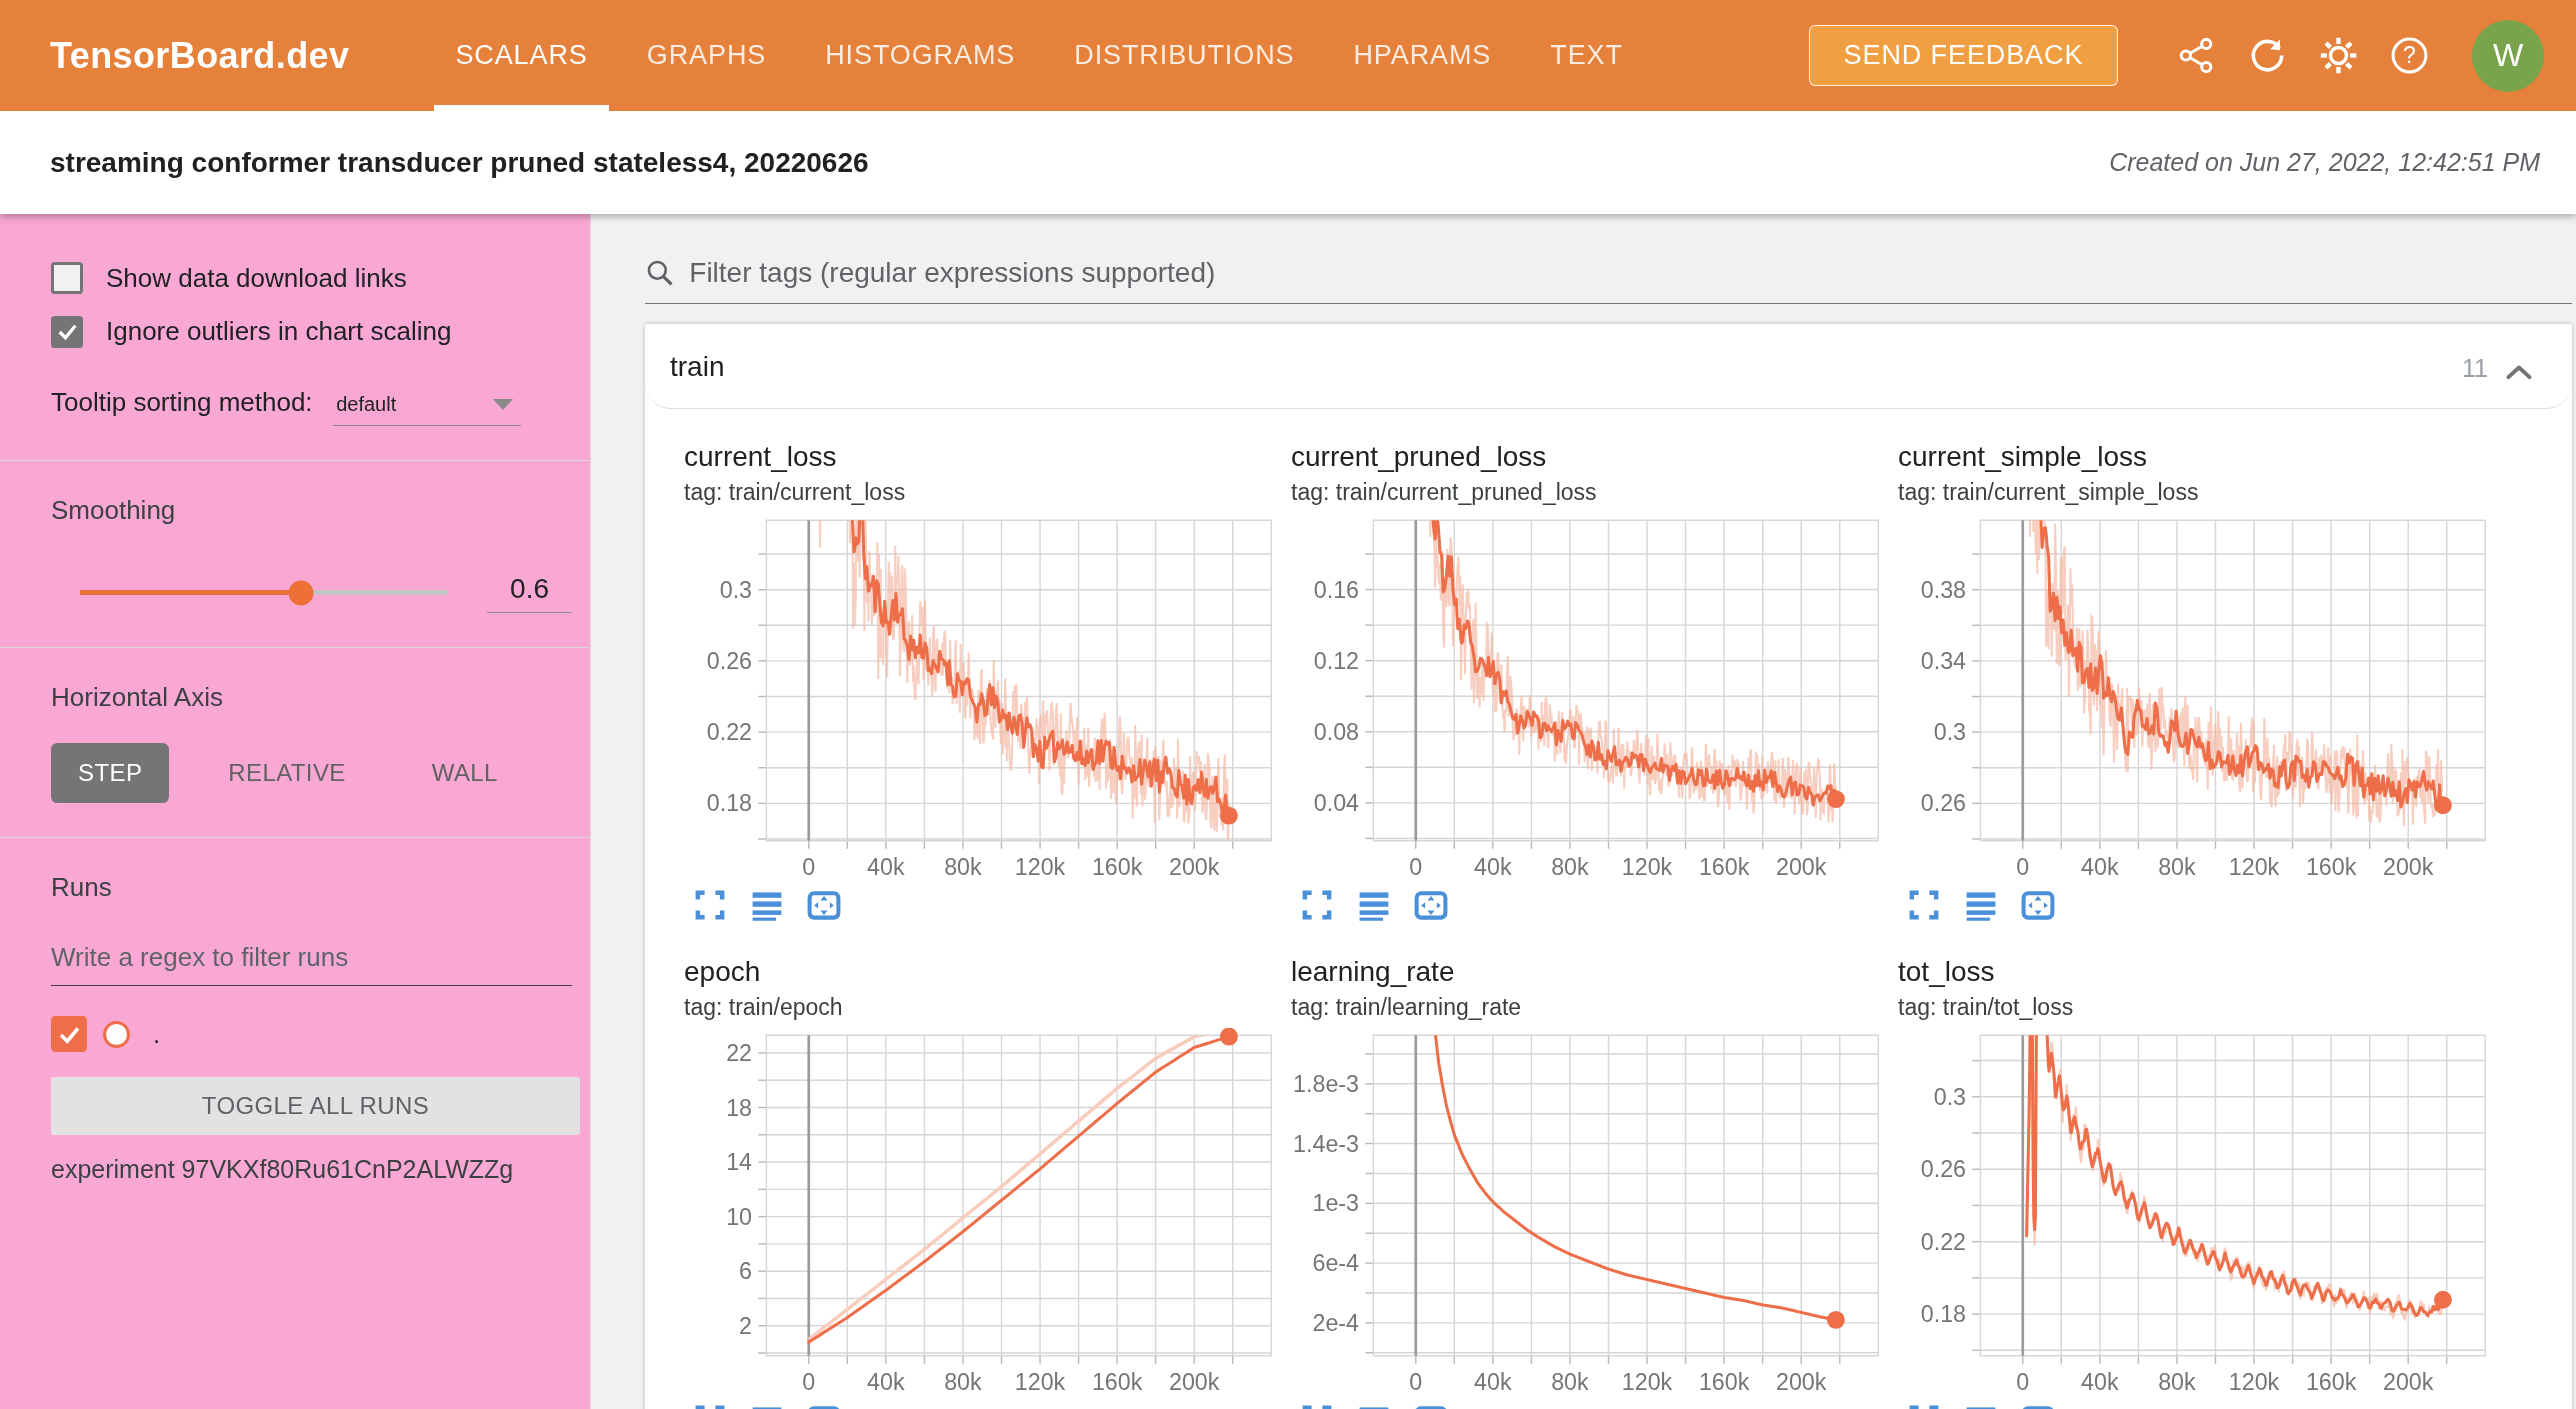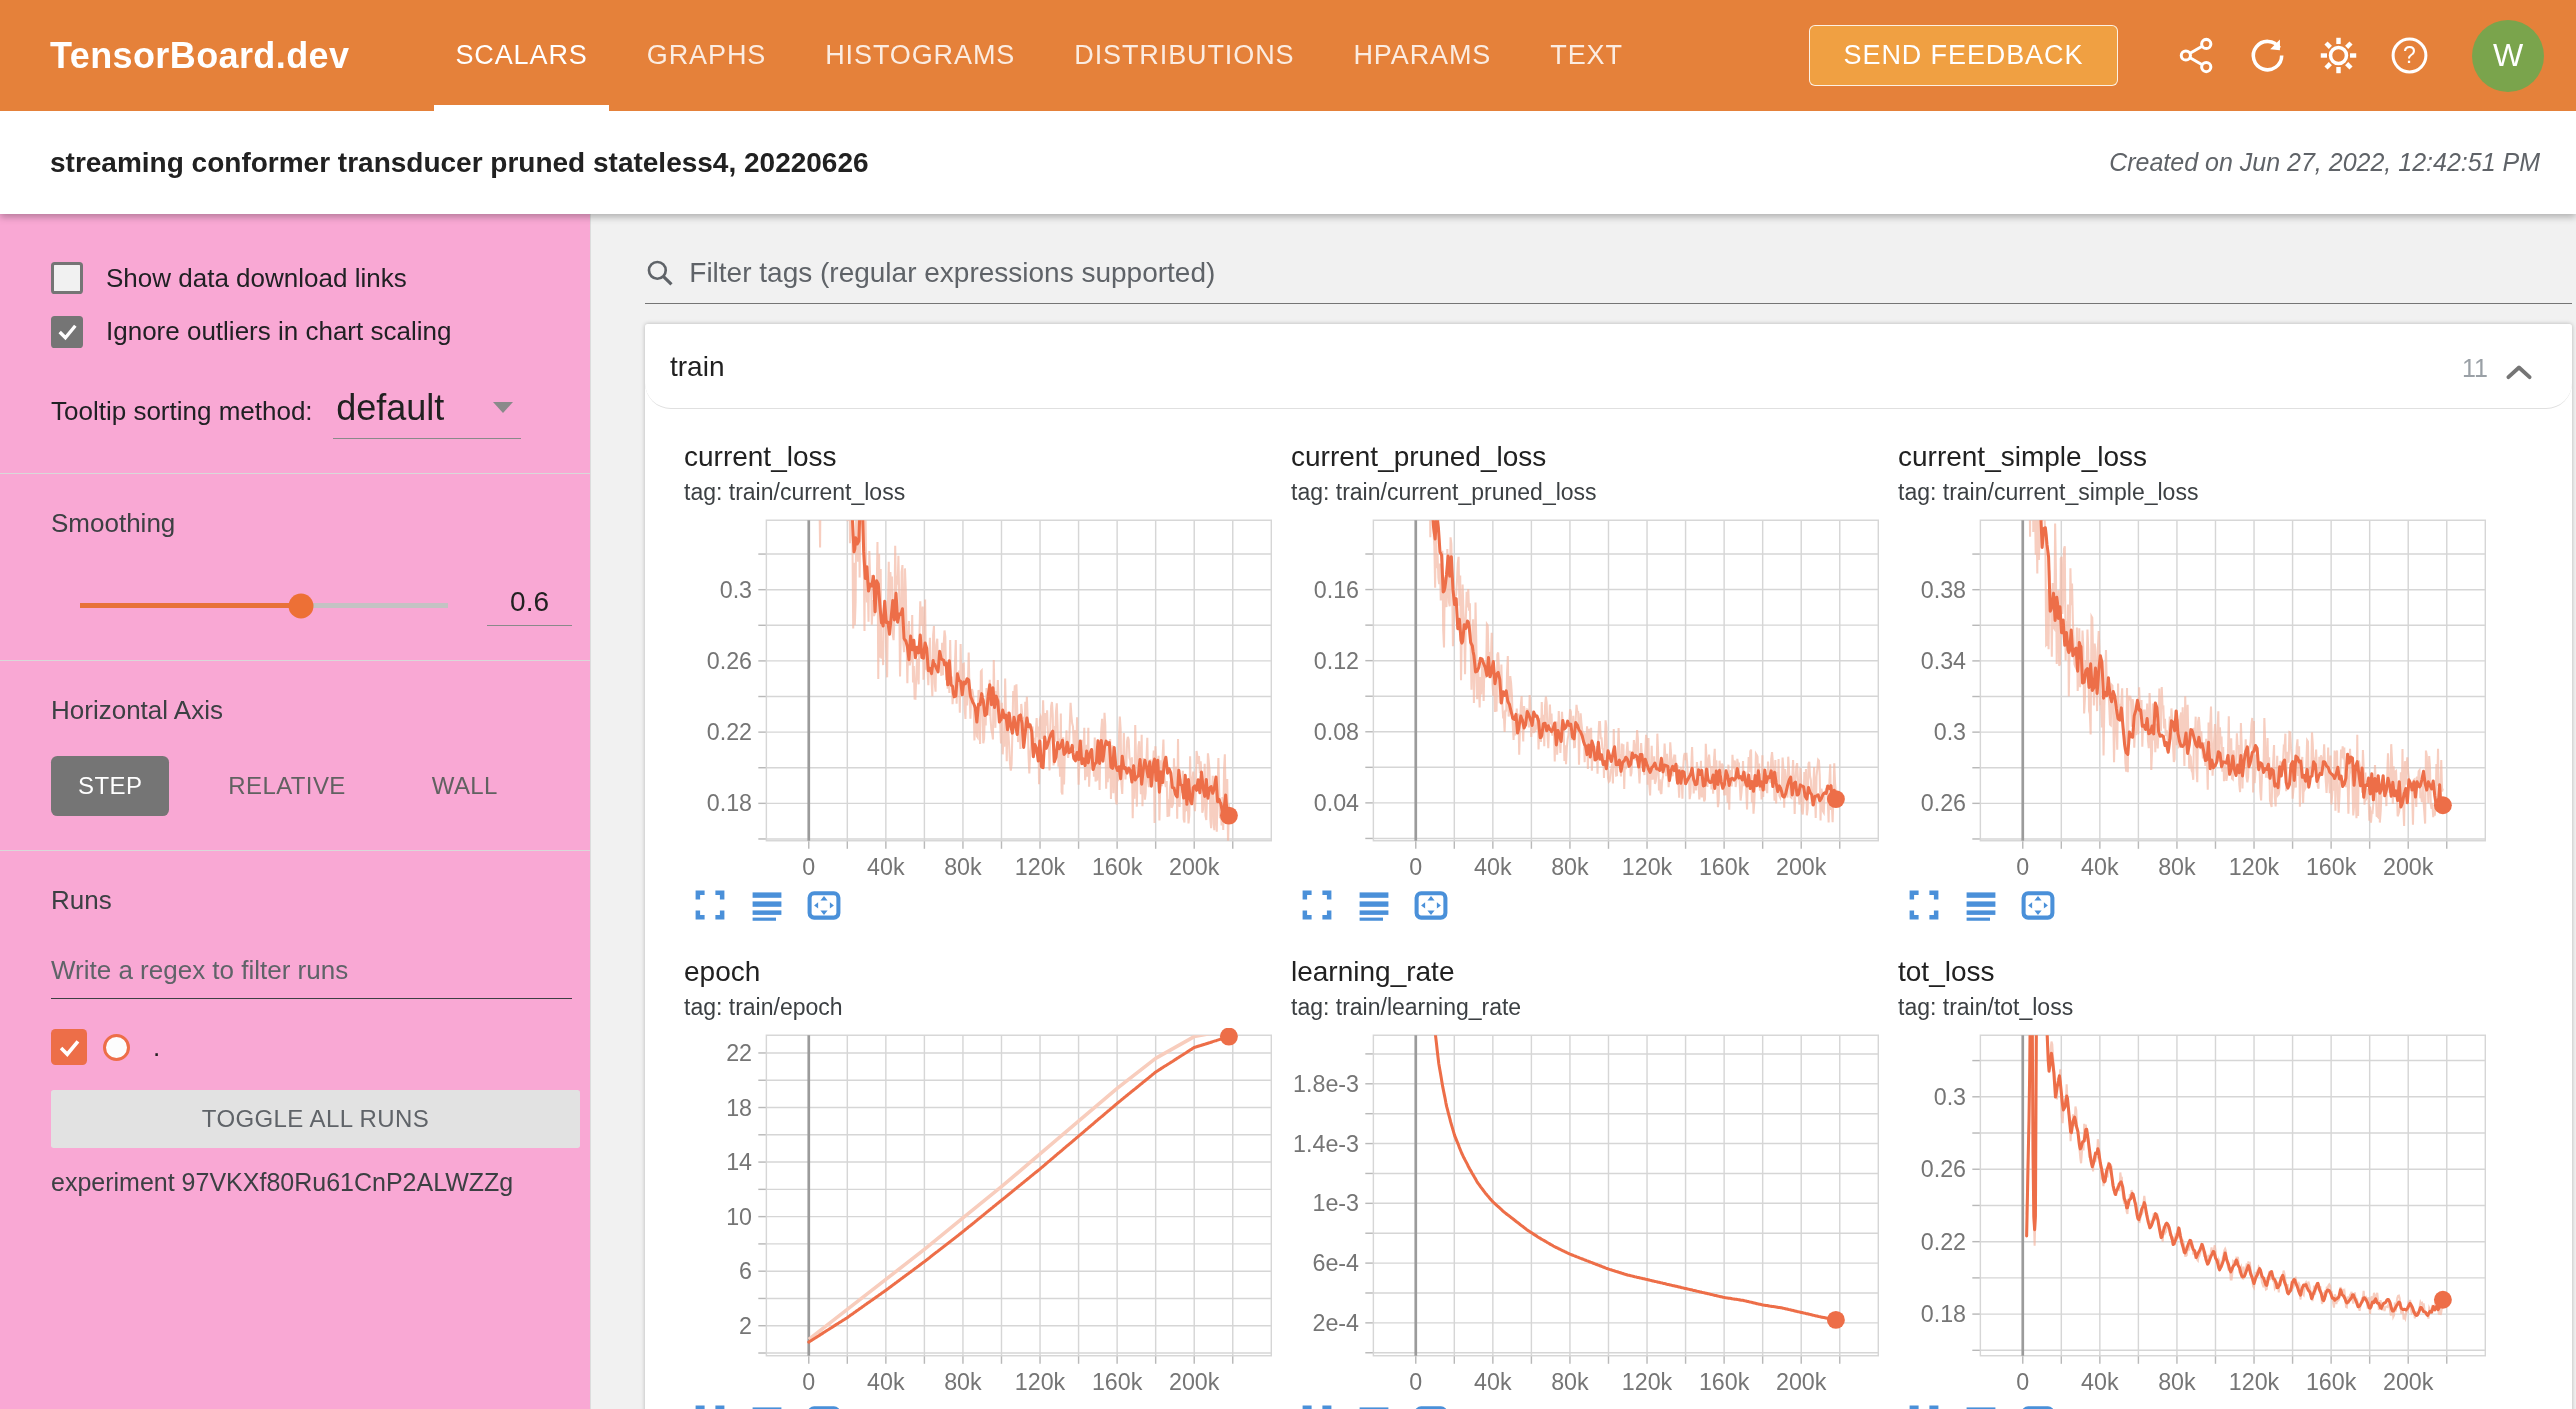--- a/index.html
+++ b/index.html
@@ -42,21 +42,21 @@
 
   .chk-row { display:flex; align-items:center; margin-bottom:21.5px; cursor:pointer; }
   .chk { width:32px; height:32px; border:3.6px solid #757575; border-radius:3.6px;
     margin-right:23px; flex:none; background:#f1f1f1; }
   .chk.checked { background:#757575; border-color:#757575; display:flex;
     align-items:center; justify-content:center; }
   .chk-label { font-size:26px; color:#202124; }
 
   .tooltip-row { display:flex; align-items:baseline; margin-top:39px; }
   .tooltip-label { font-size:26px; color:#202124; margin-right:20px; }
-  .select { font-size:36px; color:#212121; border-bottom:1.8px solid #8a8a8a;
+  .select { font-size:20px; color:#212121; border-bottom:1.8px solid #8a8a8a;
     padding:0 7.2px 9px 3.6px; min-width:188px; display:inline-flex; align-items:center;
     justify-content:space-between; cursor:pointer;text-align:right; }
   .caret { width:0; height:0; border-left:10px solid transparent;
     border-right:10px solid transparent; border-top:11.6px solid #8a8a8a; margin-left:27px; }
 
   .section-title { font-size:26px; color:#3c4043; }
   .slider-row { display:flex; align-items:center; margin-top:47px; }
   .slider { position:relative; height:4.5px; background:#c3c3c3; width:372px; margin-left:29px; }
   .slider-fill { position:absolute; left:0; top:0; bottom:0; width:60%; background:#e8713a; }
   .slider-thumb { position:absolute; top:50%; left:60%; width:25px; height:25px;

